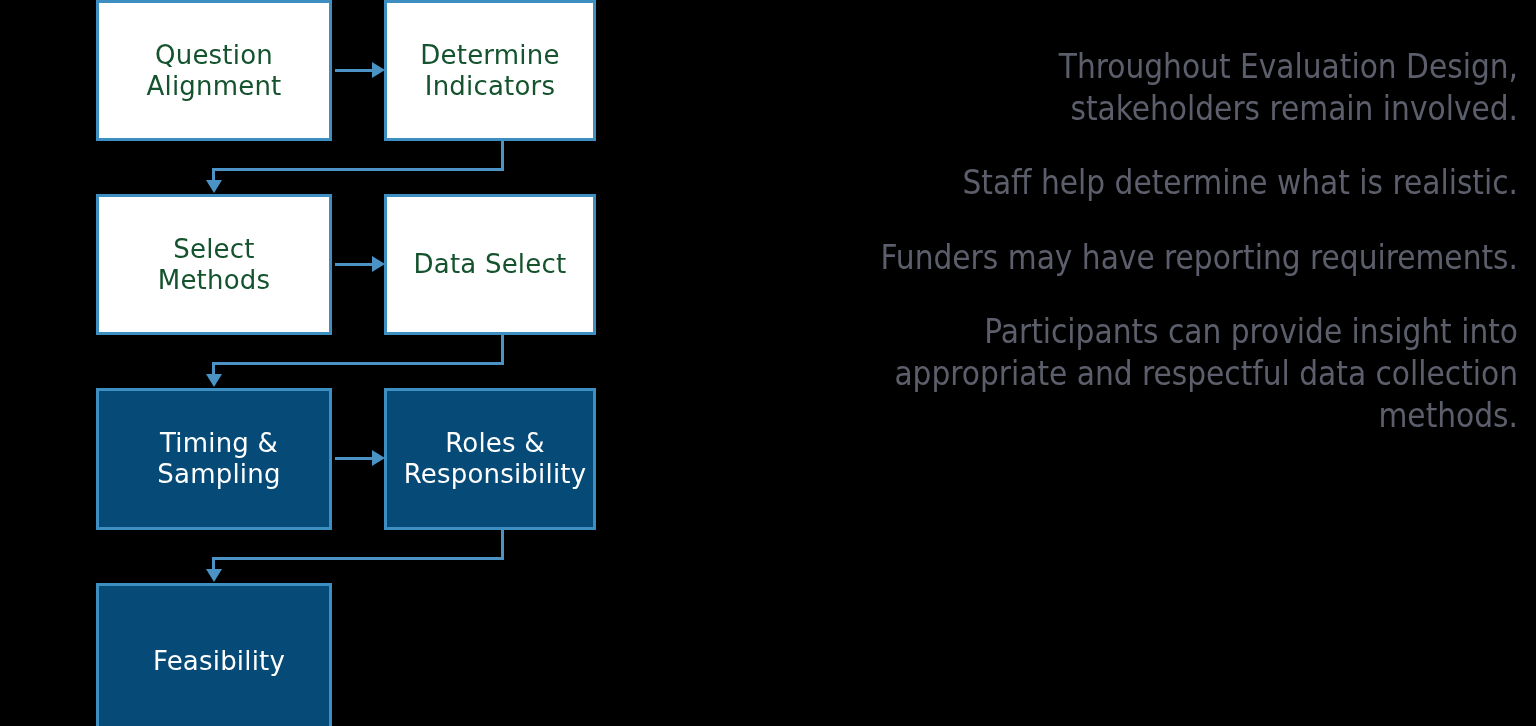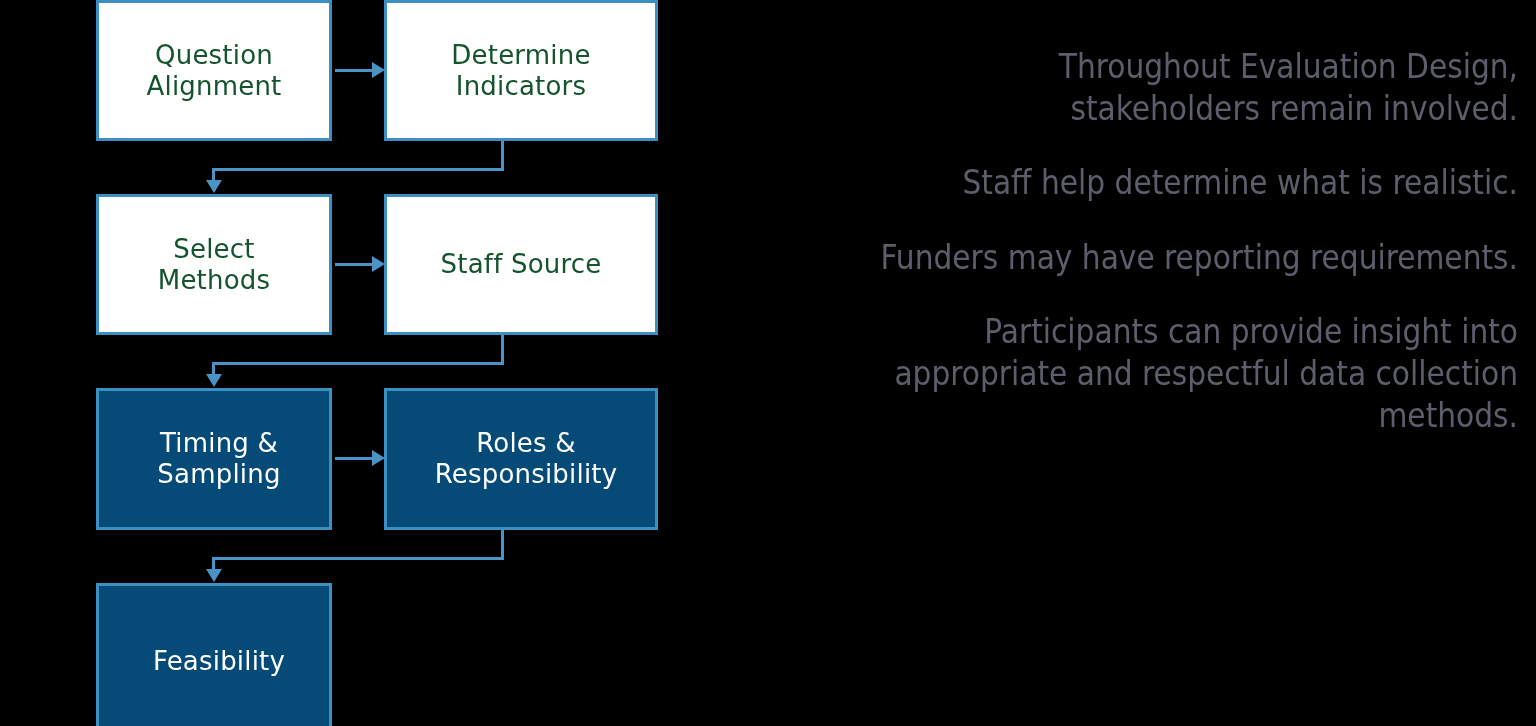--- a/index.html
+++ b/index.html
@@ -47,21 +47,21 @@
   }
   .node.dark {
     background: #064a77;
     color: #ffffff;
     padding-left: 16px;
   }
   .node .label { display: block; white-space: pre-line; }
 
   
   .col-a { left: 96px;  width: 236px; }
-  .col-b { left: 384px; width: 274px; }
+  .col-b { left: 384px; width: 212px; }
 
   
   .row-1 { top: 0px;   height: 141px; }
   .row-2 { top: 194px; height: 141px; }
   .row-3 { top: 388px; height: 142px; }
   .row-4 { top: 583px; height: 157px; }
 
   
   .conn {
     position: absolute;
@@ -148,21 +148,21 @@
     <div class="node light col-b row-1">
       <span class="label">Determine
 Indicators</span>
     </div>
 
     <div class="node light col-a row-2">
       <span class="label">Select
 Methods</span>
     </div>
     <div class="node light col-b row-2">
-      <span class="label">Staff Source</span>
+      <span class="label">Data Select</span>
     </div>
 
     <div class="node dark col-a row-3">
       <span class="label">Timing &amp;
 Sampling</span>
     </div>
     <div class="node dark col-b row-3">
       <span class="label">Roles &amp;
 Responsibility</span>
     </div>

